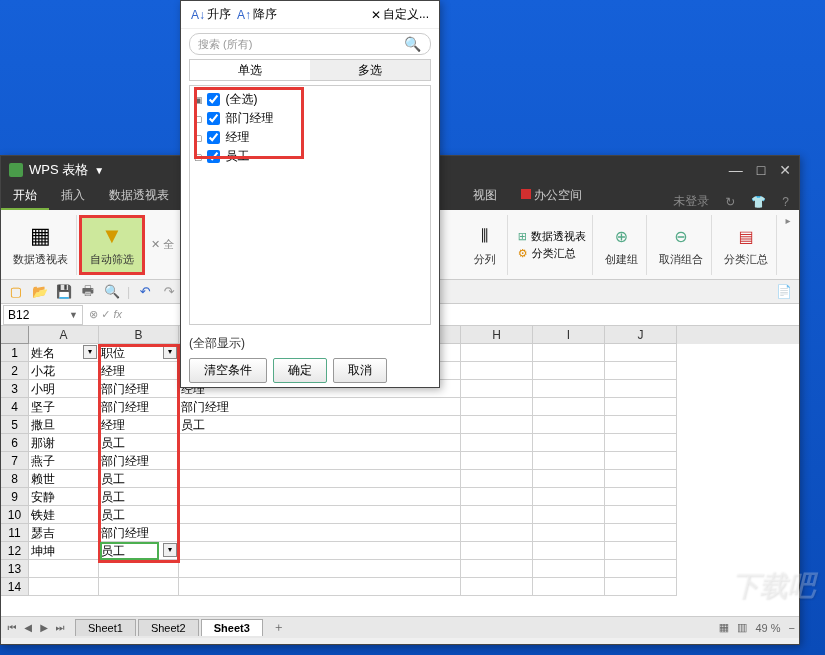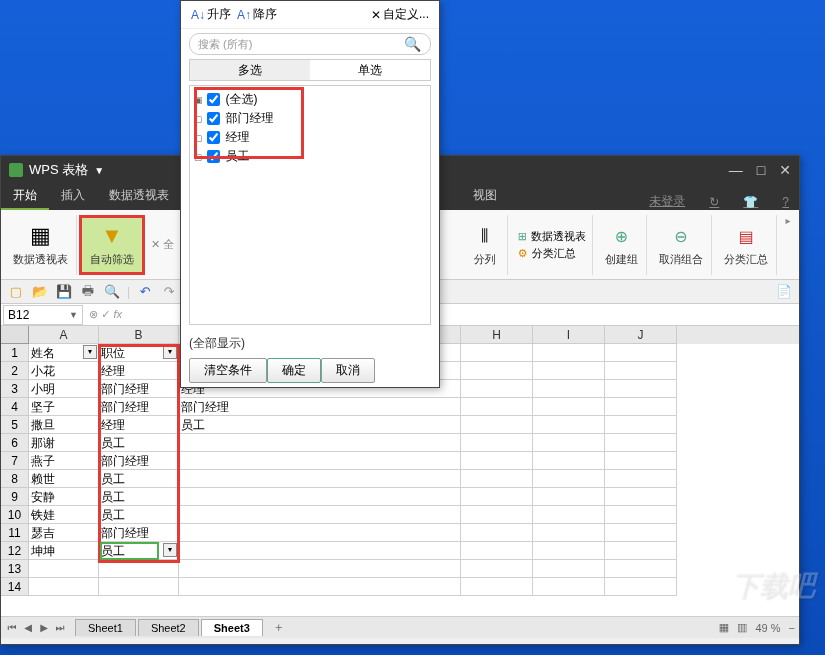--- a/index.html
+++ b/index.html
@@ -12,21 +12,21 @@
 .titlebar { height: 28px; background: #333; color: #fff; display: flex; align-items: center; padding: 0 8px; font-size: 13px; }
 .titlebar .wps-logo { width: 14px; height: 14px; background: #4a9b4a; display: inline-block; margin-right: 6px; border-radius: 2px; }
 .titlebar .dropdown-arrow { margin-left: 6px; font-size: 10px; }
 .titlebar .win-controls { margin-left: auto; display: flex; gap: 14px; font-size: 14px; color: #ccc; }
 .titlebar .win-controls span { cursor: pointer; }
 
 .tabs-bar { height: 26px; background: #333; display: flex; align-items: flex-end; color: #ccc; font-size: 12px; }
 .tab-item { padding: 4px 12px; cursor: pointer; border-bottom: 2px solid transparent; }
 .tab-item.active { color: #fff; border-bottom: 2px solid #7cb342; }
 .tab-item .red-sq { display:inline-block; width:10px; height:10px; background:#d32f2f; margin-right:3px; }
-.tabs-right { margin-left: auto; display:flex; align-items:center; gap:24px; padding-right:10px; color:#888;text-decoration:underline; }
+.tabs-right { margin-left: auto; display:flex; align-items:center; gap:16px; padding-right:10px; color:#888; }
 .tabs-right .icon-sm { font-size:12px; }
 
 .ribbon { height: 70px; background: #f8f8f8; border-bottom: 1px solid #ccc; display: flex; align-items: center; padding: 4px; gap: 2px; }
 .ribbon-group { display: flex; flex-direction: column; align-items: center; padding: 2px 8px; border-right: 1px solid #ddd; height: 60px; justify-content: center; }
 .ribbon-group .icon-lg { width: 28px; height: 28px; display:flex; align-items:center; justify-content:center; font-size: 22px; }
 .ribbon-group .label { font-size: 11px; margin-top: 2px; color: #333; }
 .ribbon-right { margin-left:auto; display:flex; gap:4px; }
 
 .red-box { border: 3px solid #e53935; }
 
@@ -63,21 +63,21 @@
 .popup-search { margin:4px 8px; height:22px; border:1px solid #ccc; border-radius:10px; display:flex; align-items:center; padding:0 8px; color:#999; font-size:11px; }
 .popup-search .mag { margin-left:auto; font-size:14px; }
 .popup-tabs { margin:2px 8px; display:flex; border:1px solid #ccc; height:22px; }
 .popup-tab { flex:1; text-align:center; line-height:20px; font-size:12px; cursor:pointer; }
 .popup-tab.active { background:#eee; }
 .popup-list { margin:4px 8px; border:1px solid #ccc; height:240px; padding:4px; overflow:auto; position:relative; }
 .list-item { display:flex; align-items:center; gap:4px; font-size:12px; padding:1px 0; }
 .list-item input { margin-right:2px; }
 .popup-footer { padding:6px 8px; display:flex; flex-direction:column; gap:6px; }
 .show-all { font-size:12px; color:#333; }
-.btn-row { display:flex; gap:0; justify-content:flex-start; }
+.btn-row { display:flex; gap:6px; justify-content:flex-start; }
 .btn { padding:3px 14px; border:1px solid #999; background:linear-gradient(#fff,#e8e8e8); font-size:12px; cursor:pointer; border-radius:2px; }
 .btn.primary { border:1px solid #5a8; }
 
 .red-overlay-1 { position:absolute; left:4px; top:1px; width:110px; height:72px; border:3px solid #e53935; pointer-events:none; }
 .red-overlay-2 { position:absolute; left:97px; top:18px; width:82px; height:219px; border:3px solid #e53935; pointer-events:none; }
 .green-overlay { position:absolute; left:99px; top:216px; width:59px; height:18px; border:2px solid #4caf50; pointer-events:none; }
 
 .watermark { position:absolute; right:10px; bottom:50px; font-size:28px; color:rgba(255,255,255,0.25); font-style:italic; font-weight:bold; pointer-events:none; text-shadow:1px 1px 2px rgba(0,0,0,0.1); }
 </style>
 </head>
@@ -93,20 +93,21 @@
       <span>□</span>
       <span>✕</span>
     </div>
   </div>
   <div class="tabs-bar">
     <div class="tab-item active">开始</div>
     <div class="tab-item">插入</div>
     <div class="tab-item">数据透视表</div>
     <div style="width:280px"></div>
     <div class="tab-item">视图</div>
+    <div class="tab-item"><span class="red-sq"></span><span>办公空间</span></div>
     <div class="tabs-right">
       <span>未登录</span>
       <span class="icon-sm">↻</span>
       <span class="icon-sm">👕</span>
       <span class="icon-sm">?</span>
     </div>
   </div>
 
   <div class="ribbon">
     <div class="ribbon-group">
@@ -364,22 +365,22 @@
     <div class="custom sort-btn">
         <span>✕</span>
         <span>自定义...</span>
       </div>
   </div>
   <div class="popup-search">
     <span>搜索 (所有)</span>
     <span class="mag">🔍</span>
   </div>
   <div class="popup-tabs">
+    <div class="popup-tab">单选</div>
     <div class="popup-tab active">多选</div>
-    <div class="popup-tab">单选</div>
   </div>
   <div class="popup-list">
     <div id="filter-items">
         <div class="list-item">
           <span style="font-size:9px;color:#666">▣</span>
           <input type="checkbox" checked="" style="">
           <span>(全选)</span>
         </div>
         <div class="list-item">
           <span style="font-size:9px;color:#666">▢</span>

